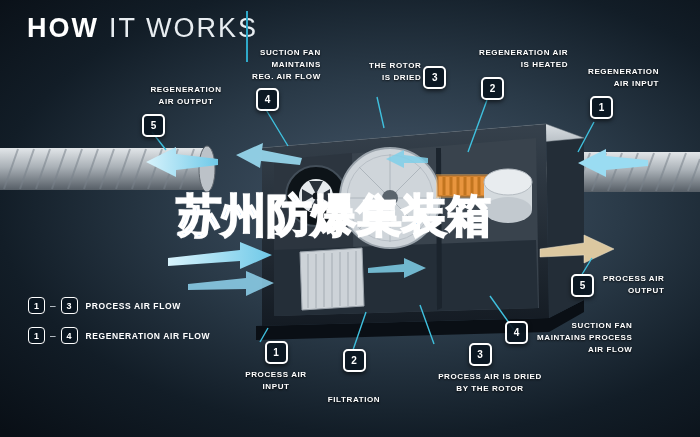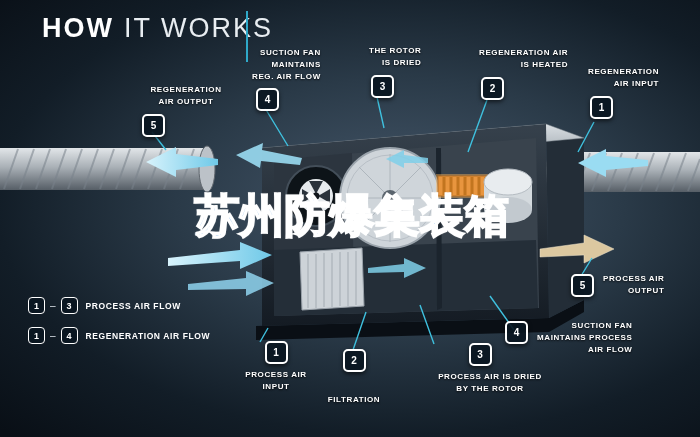--- a/index.html
+++ b/index.html
@@ -5,47 +5,47 @@
   html,body{margin:0;padding:0;background:#05090e;}
   .stage{
     position:relative;width:700px;height:437px;overflow:hidden;
     font-family:"Liberation Sans",sans-serif;color:#fff;
     background:
       radial-gradient(ellipse 560px 320px at 400px 205px, #46586b 0%, #2a3a48 40%, #121d27 72%, #090f16 100%);
   }
   .machine-svg{position:absolute;inset:0;}
   
   .title{position:absolute;left:27px;top:13px;font-size:27px;letter-spacing:2px;white-space:nowrap;}
-  .title .strong{font-weight:800;margin-left:15px;}
+  .title .strong{font-weight:800;}
   .title .light{font-weight:200;color:#e8edf1;margin-left:10px;}
   .title-divider{position:absolute;left:246px;top:11px;width:2px;height:51px;background:#2fa9c9;}
   
   .watermark{
-    position:absolute;left:352px;top:216px;transform:translate(-50%,-50%);
+    position:absolute;left:334px;top:216px;transform:translate(-50%,-50%);
     font-size:45px;font-weight:800;color:#1b7cd4;white-space:nowrap;
     -webkit-text-stroke:2px #ffffff;
     text-shadow:0 0 1px #fff,0 0 2px #fff;
     z-index:30;
   }
   
   .co{position:absolute;display:flex;z-index:40;text-align:right;}
   .co-label{
     font-size:8px;font-weight:700;letter-spacing:.6px;line-height:1.5;
     white-space:pre-line;text-shadow:0 1px 2px rgba(0,0,0,.8);
   }
   .badge{
     width:19px;height:19px;border:2px solid #fff;border-radius:5px;
     background:rgba(10,22,33,.92);display:flex;align-items:center;justify-content:center;
     font-size:10px;font-weight:700;box-shadow:0 2px 4px rgba(0,0,0,.6);flex:0 0 auto;
   }
   #co-t5{left:138px;top:84px;width:96px;flex-direction:column;align-items:center;text-align:center;}
   #co-t5 .badge{margin-top:6px;align-self:flex-start;margin-left:4px;}
   #co-t4{left:252px;top:47px;flex-direction:column;align-items:flex-start;}
   #co-t4 .badge{margin-top:5px;margin-left:4px;}
-  #co-t3{left:369px;top:45px;flex-direction:column;align-items:flex-start;}
+  #co-t3{left:369px;top:60px;flex-direction:row;align-items:flex-start;}
   #co-t3 .badge{margin-top:6px;margin-left:2px;}
   #co-t2{left:479px;top:47px;flex-direction:column;align-items:flex-start;}
   #co-t2 .badge{margin-top:6px;margin-left:2px;}
   #co-t1{left:588px;top:66px;flex-direction:column;align-items:flex-start;}
   #co-t1 .badge{margin-top:6px;margin-left:2px;}
   #co-b1{left:226px;top:341px;width:100px;flex-direction:column;align-items:center;text-align:center;}
   #co-b1 .co-label{margin-top:5px;}
   #co-b2{left:316px;top:349px;width:76px;flex-direction:column;align-items:center;text-align:center;}
   #co-b2 .co-label{margin-top:22px;}
   #co-b3{left:400px;top:343px;width:160px;flex-direction:column;align-items:center;text-align:center;}

